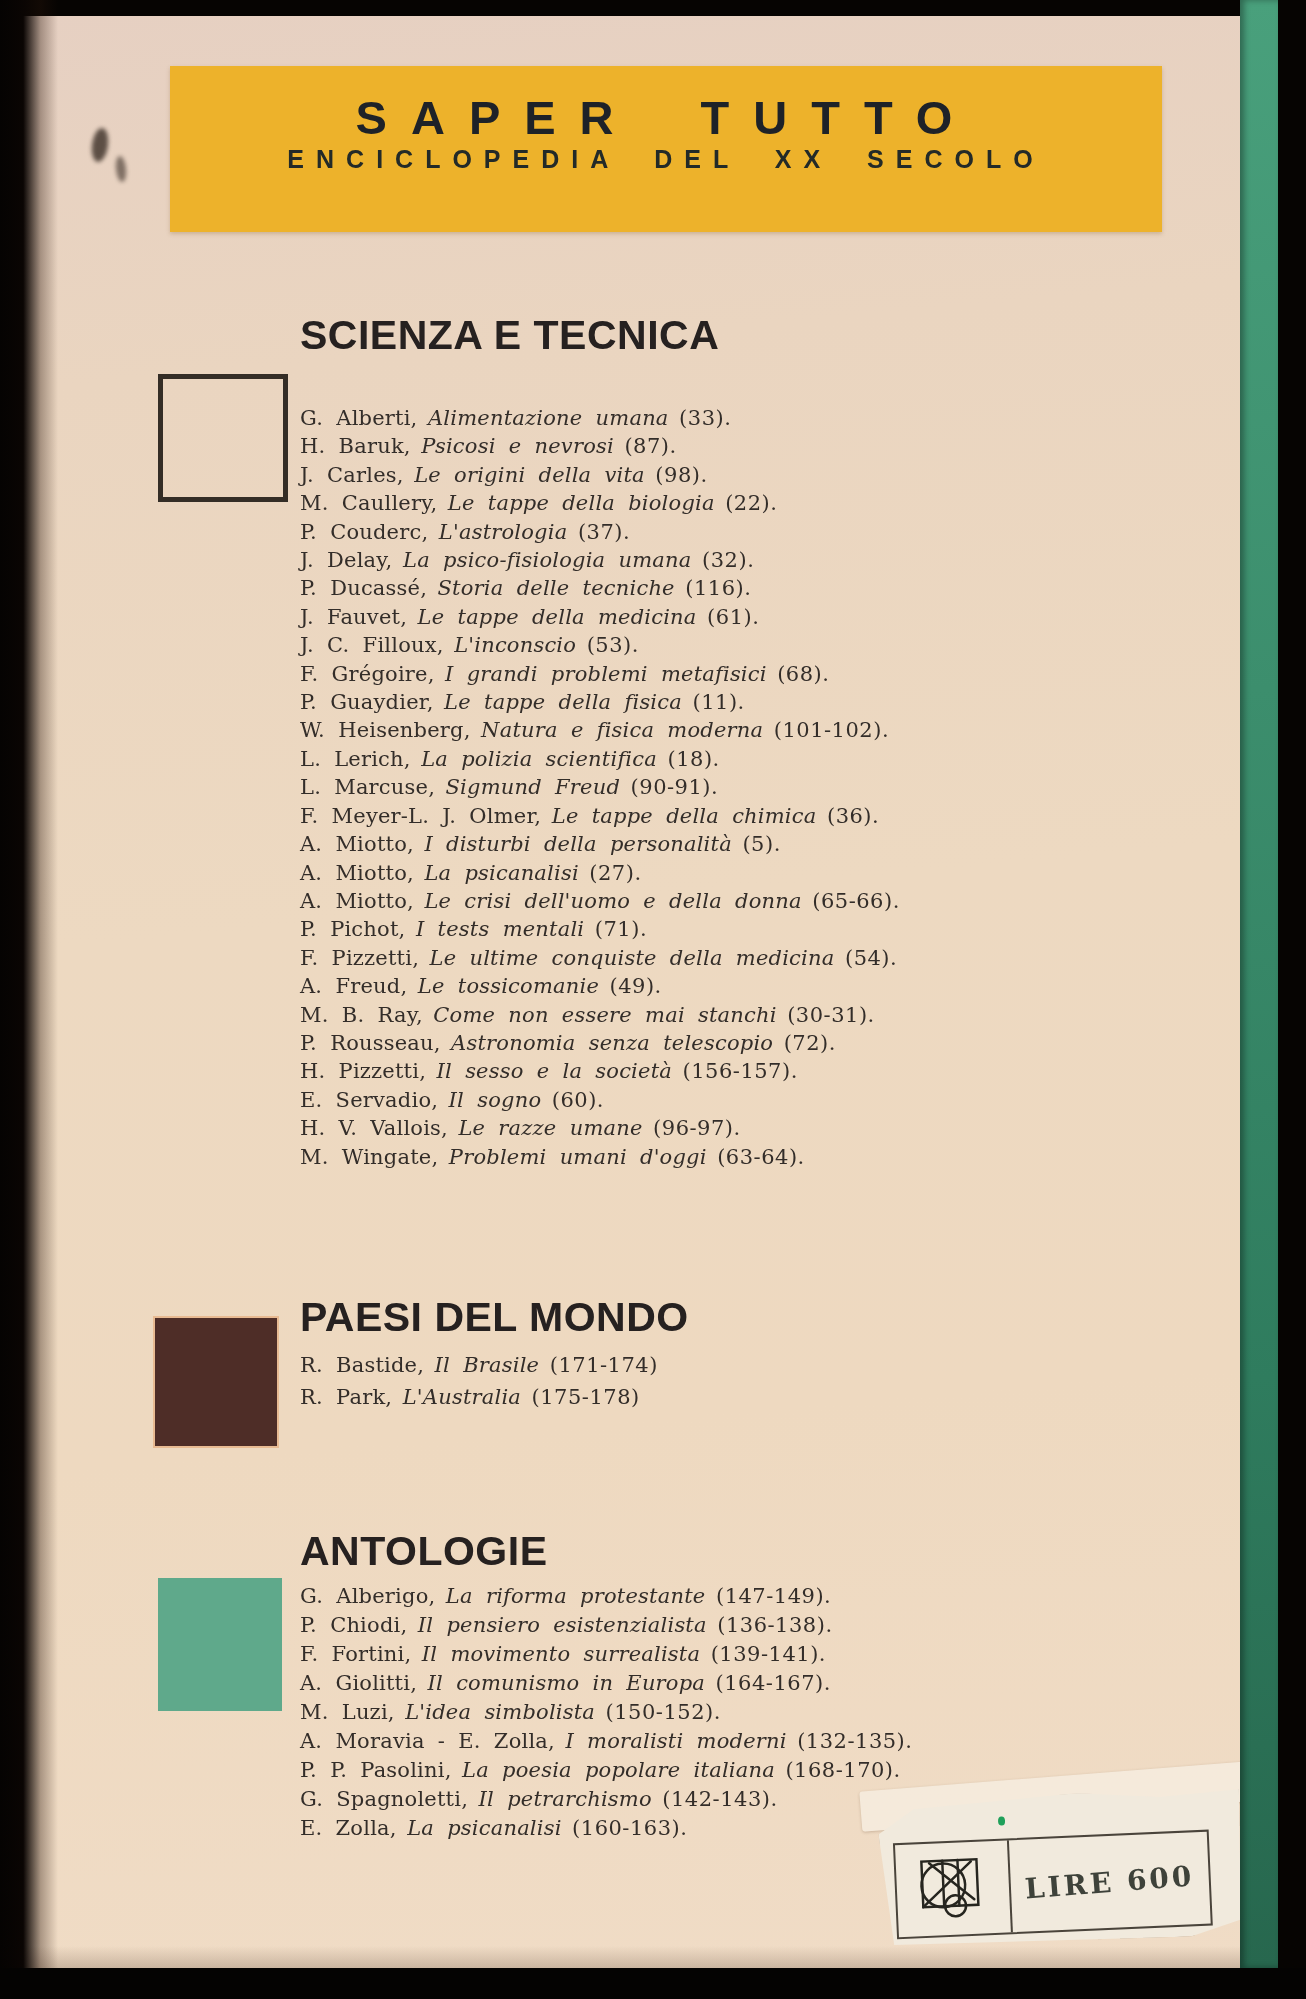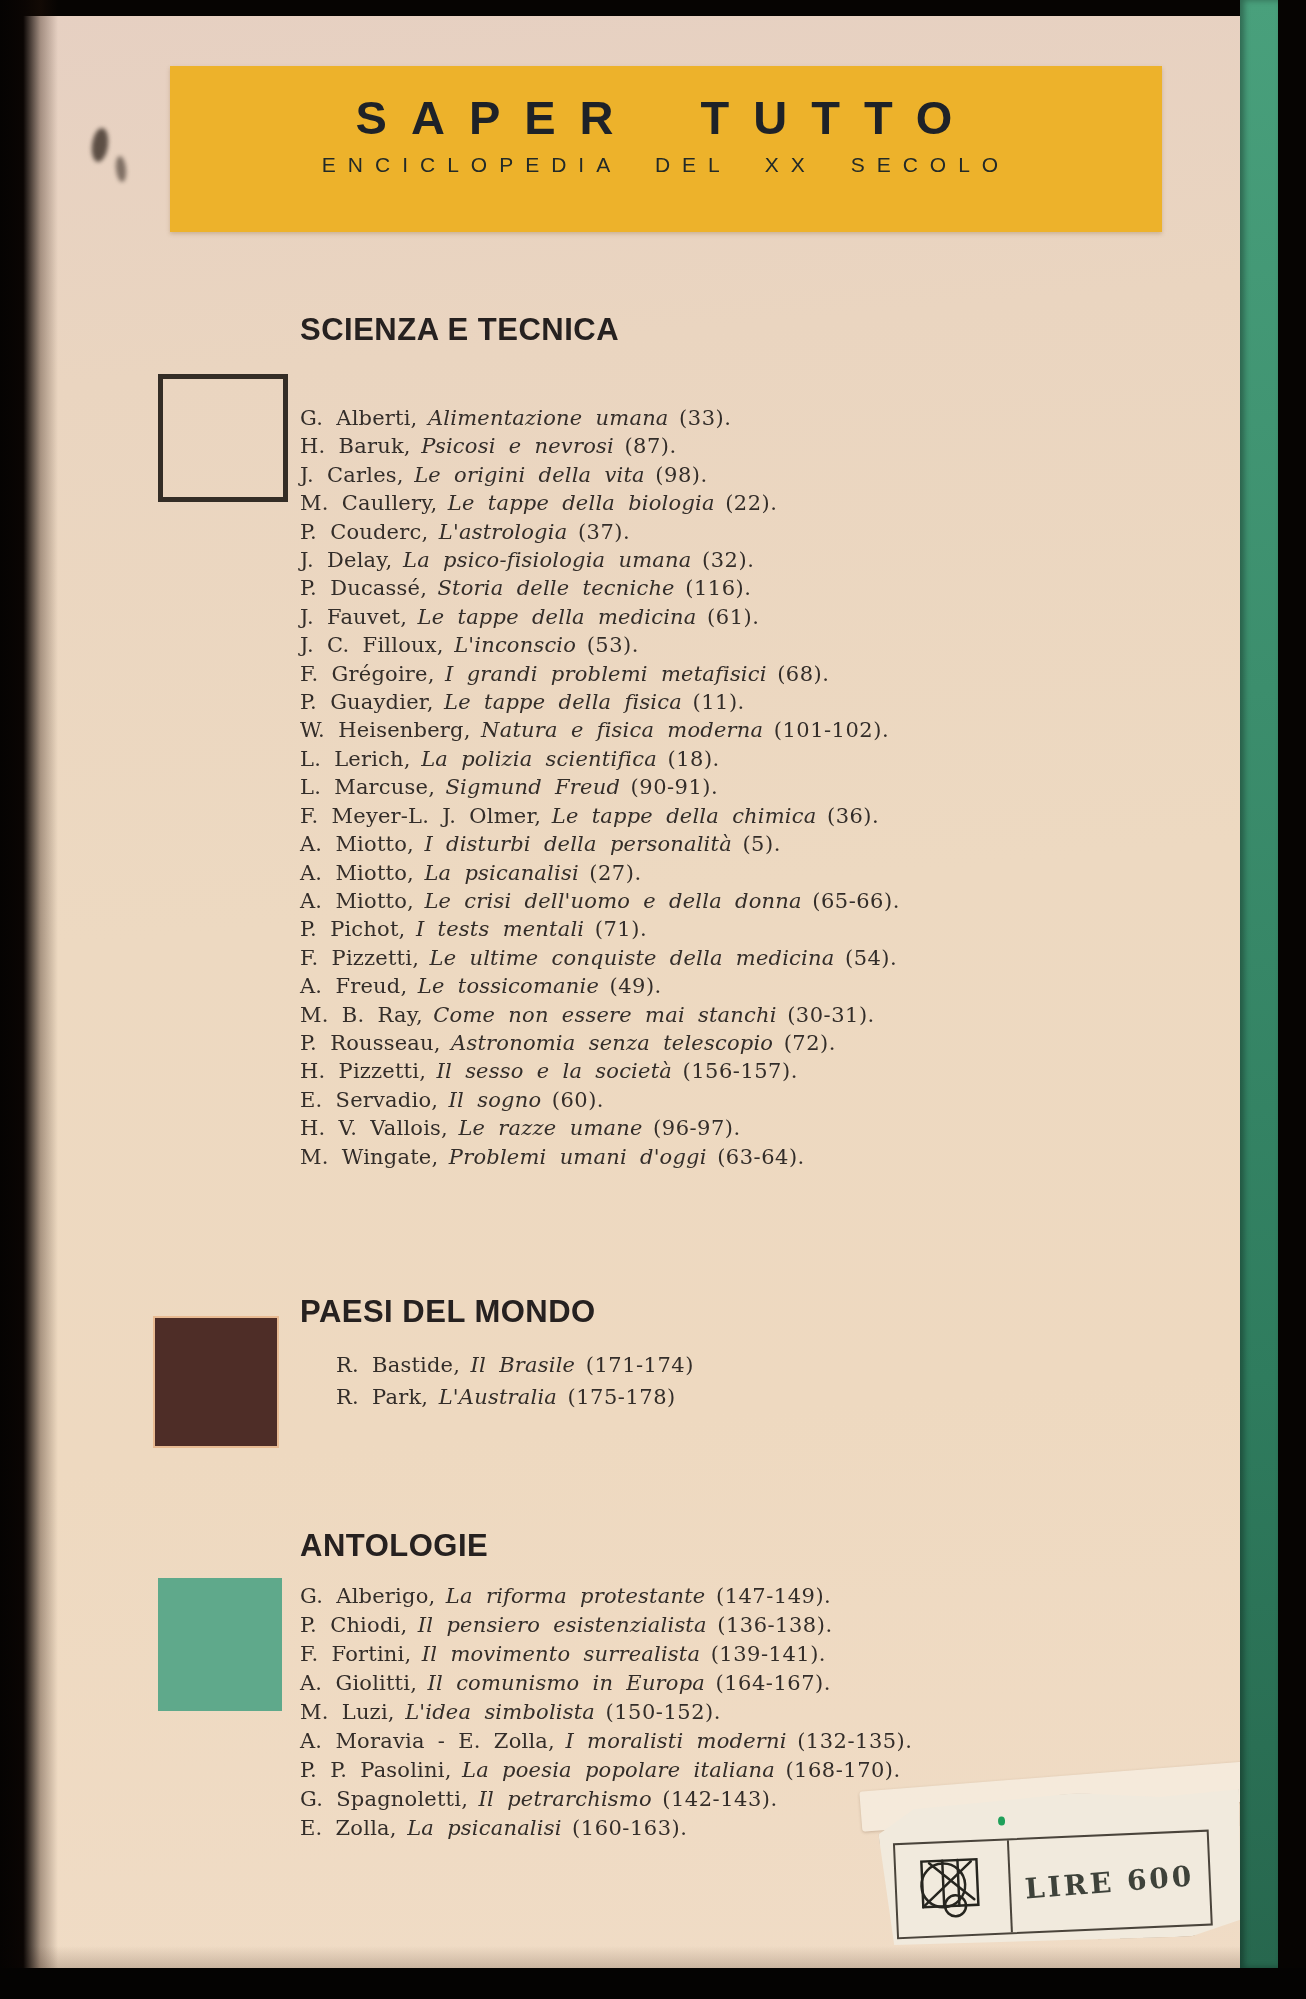--- a/index.html
+++ b/index.html
@@ -15,41 +15,41 @@
          background:linear-gradient(180deg,#49a07c 0%,#3c8e6d 35%,#2f7c5e 70%,#27674e 100%);
          box-shadow:inset 4px 0 6px rgba(0,0,0,.35);}
   .bottom-edge{position:absolute;left:0;top:1968px;width:1306px;height:31px;background:#040302;}
   .bottom-shade{position:absolute;left:0;top:1930px;width:1240px;height:38px;
          background:linear-gradient(180deg,rgba(80,50,30,0) 0%,rgba(60,35,20,.25) 70%,rgba(30,15,8,.5) 100%);}
   
   .banner{position:absolute;left:170px;top:50px;width:992px;height:166px;background:#edb22b;
           text-align:center;box-shadow:0 2px 4px rgba(120,80,20,.25);}
   .banner-title{margin-top:24px;font-family:"Liberation Sans",sans-serif;font-weight:bold;
           font-size:47px;letter-spacing:24px;word-spacing:26px;color:#1e2228;}
-  .banner-subtitle{margin-top:8px;font-family:"Liberation Sans",sans-serif;font-weight:normal;
-          font-size:21px;letter-spacing:12px;word-spacing:16px;color:#232a28;}
+  .banner-subtitle{margin-top:0;font-family:"Liberation Sans",sans-serif;font-weight:bold;
+          font-size:25px;letter-spacing:12px;word-spacing:16px;color:#232a28;}
   
   .smudge{position:absolute;border-radius:50%;background:#3a2e26;filter:blur(2px);}
   .s1{left:92px;top:112px;width:16px;height:34px;opacity:.8;transform:rotate(8deg);}
   .s2{left:116px;top:140px;width:10px;height:26px;opacity:.6;transform:rotate(-6deg);}
   
   .sec-head{position:absolute;left:300px;margin:0;font-family:"Liberation Sans",sans-serif;
-          font-weight:bold;font-size:31px;letter-spacing:0.5px;color:#262120;}
+          font-weight:bold;font-size:41px;letter-spacing:0.5px;color:#262120;}
   
   .swatch{position:absolute;}
   .sw-outline{left:158px;top:358px;width:120px;height:118px;border:5px solid #342d26;background:transparent;}
   .sw-brown{left:155px;top:1302px;width:122px;height:128px;background:#4e2d27;
           box-shadow:0 0 0 2px rgba(220,130,60,.35);}
   .sw-green{left:158px;top:1562px;width:124px;height:133px;background:#5fa98b;}
   
   .booklist{position:absolute;left:300px;width:940px;margin:0;padding:0;list-style:none;
           font-size:21px;color:#332d29;word-spacing:.30em;letter-spacing:.2px;}
   .book-item{white-space:nowrap;}
   .list-scienza{line-height:28.4px;}
-  .list-paesi{line-height:31.5px;margin-left:36px;}
+  .list-paesi{line-height:31.5px;}
   .list-antologie{line-height:29px;}
   .author{margin-right:.5em;}
   .title{font-style:italic;margin-right:.5em;}
   .pages{letter-spacing:.5px;}
   
   .sticker{position:absolute;left:876px;top:1762px;width:372px;height:168px;transform:rotate(-1.5deg);}
   .tape{position:absolute;left:-14px;top:-2px;width:400px;height:40px;background:rgba(250,246,238,.55);
           transform:rotate(-3deg);border-radius:3px;box-shadow:0 1px 3px rgba(90,60,30,.25);}
   .label-paper{position:absolute;left:4px;top:16px;width:362px;height:148px;background:#f1eadd;
           transform:rotate(-1deg);

